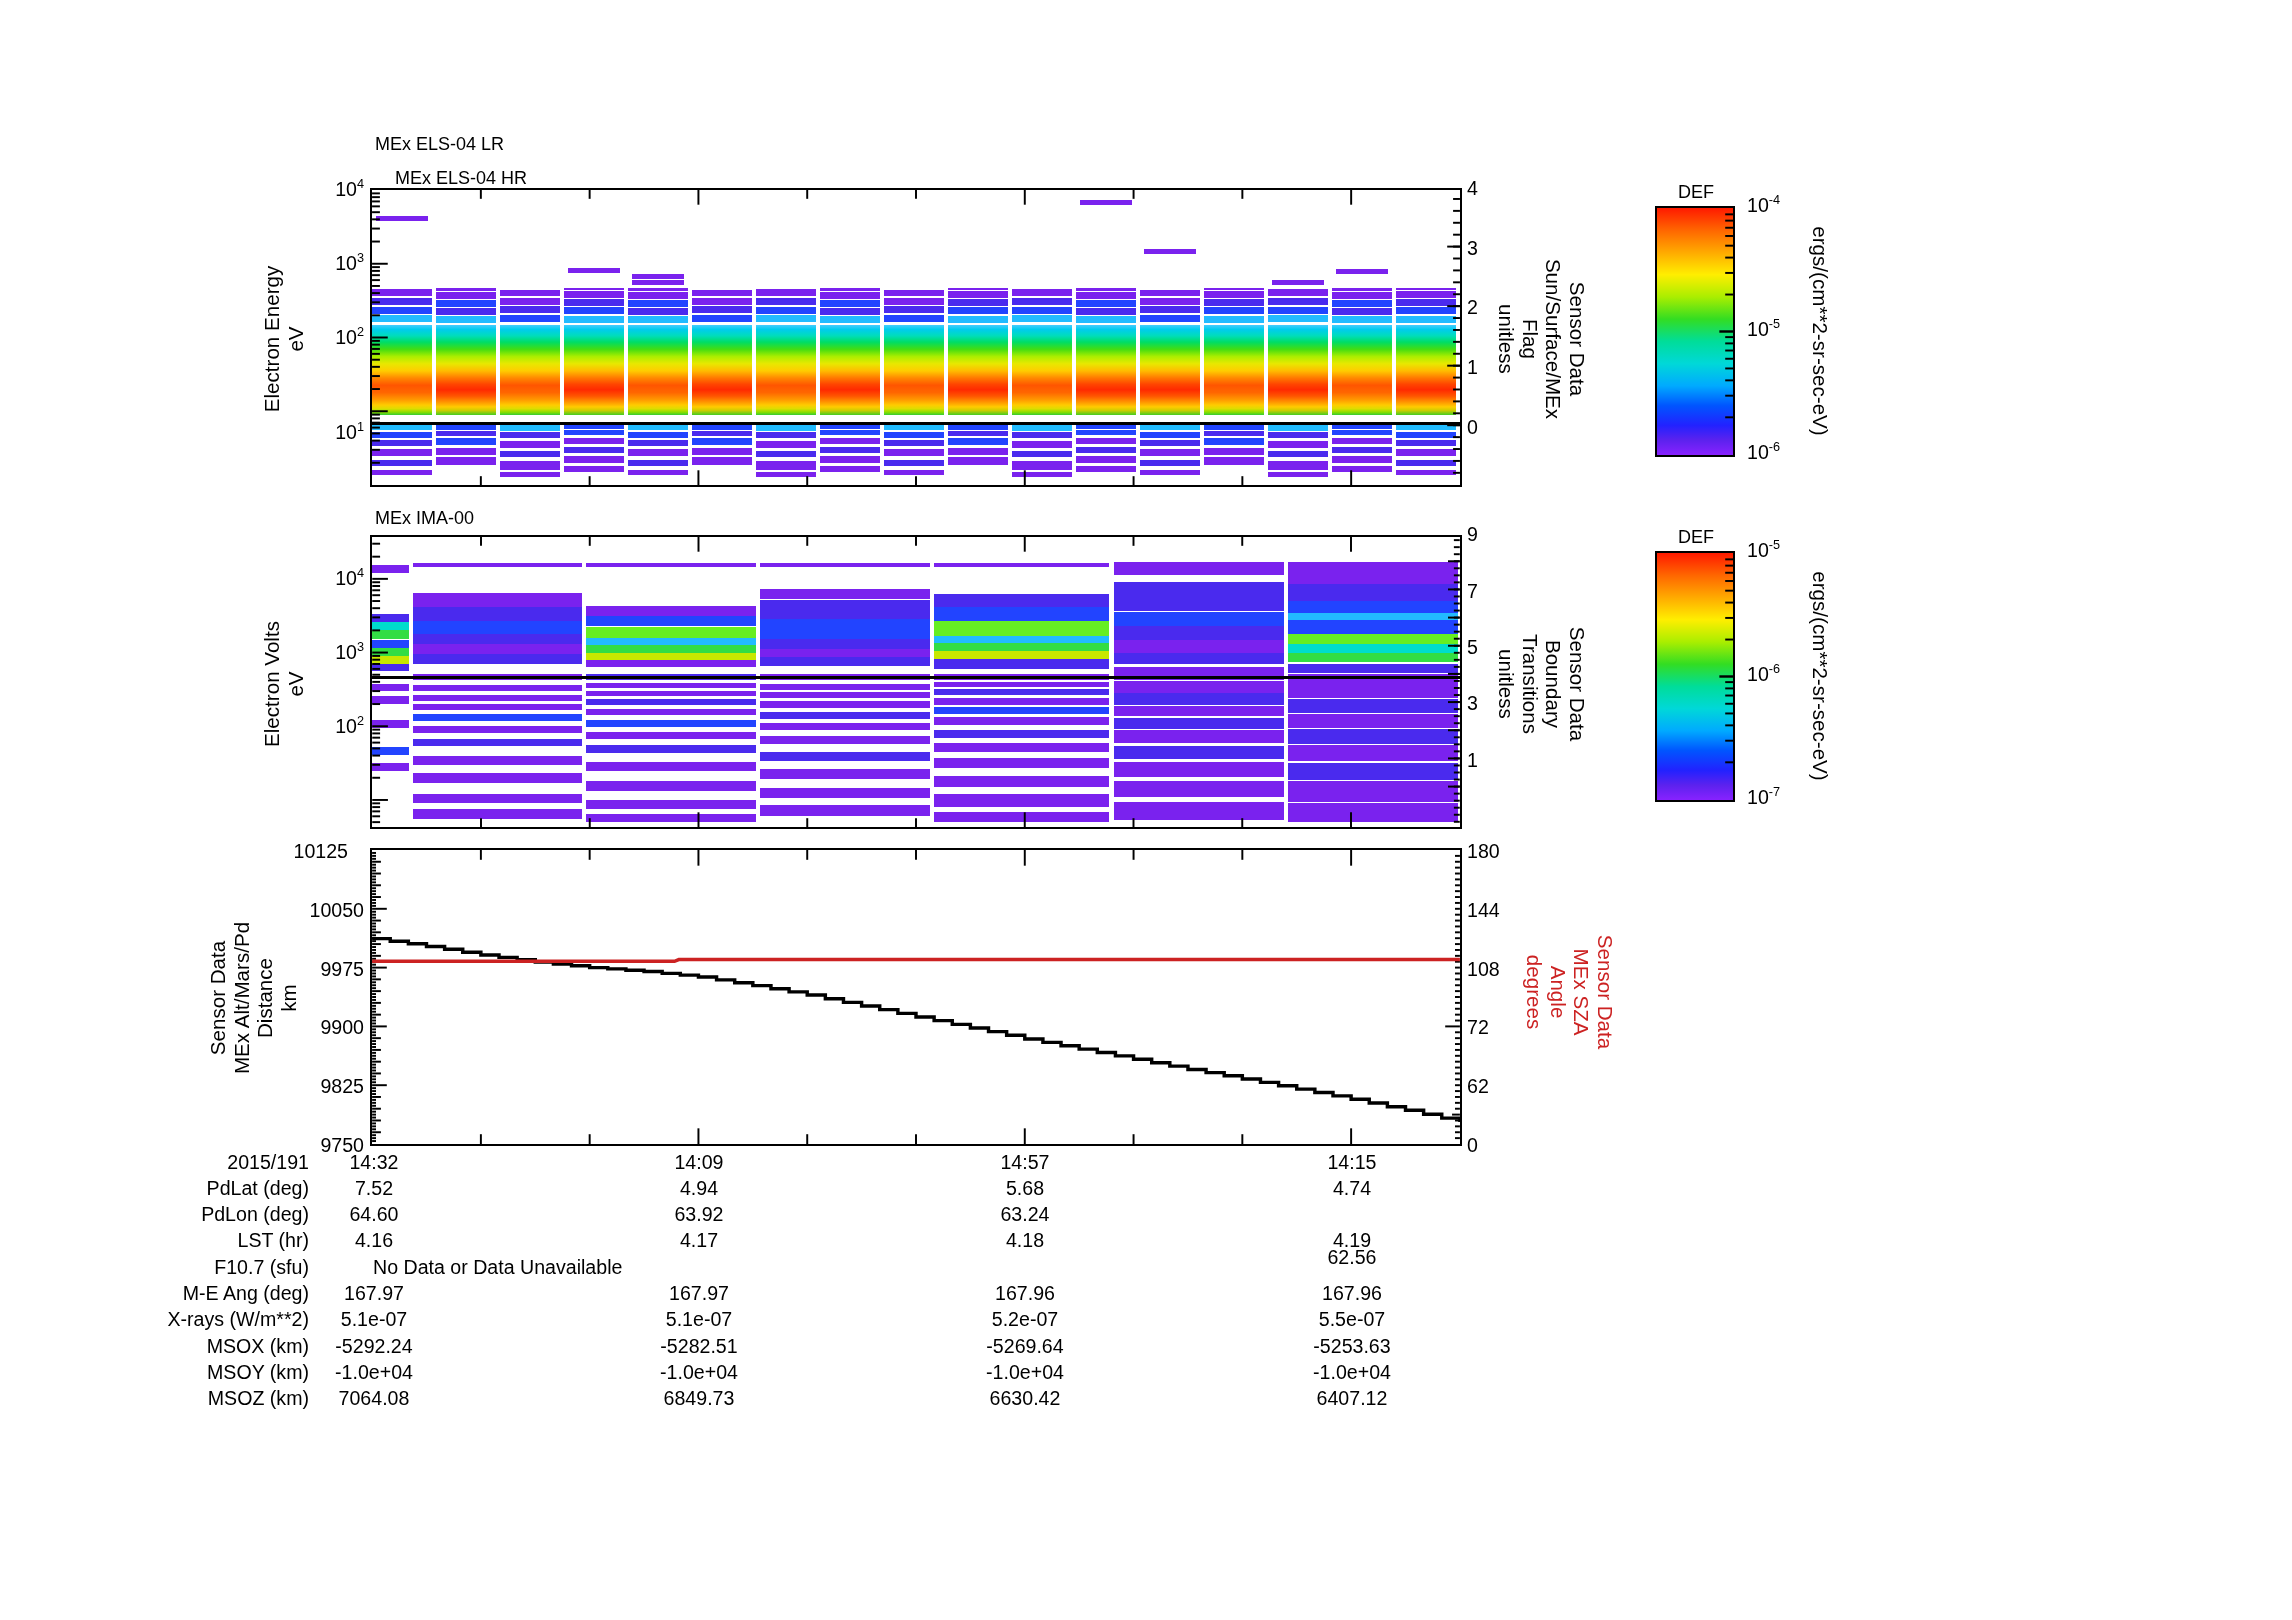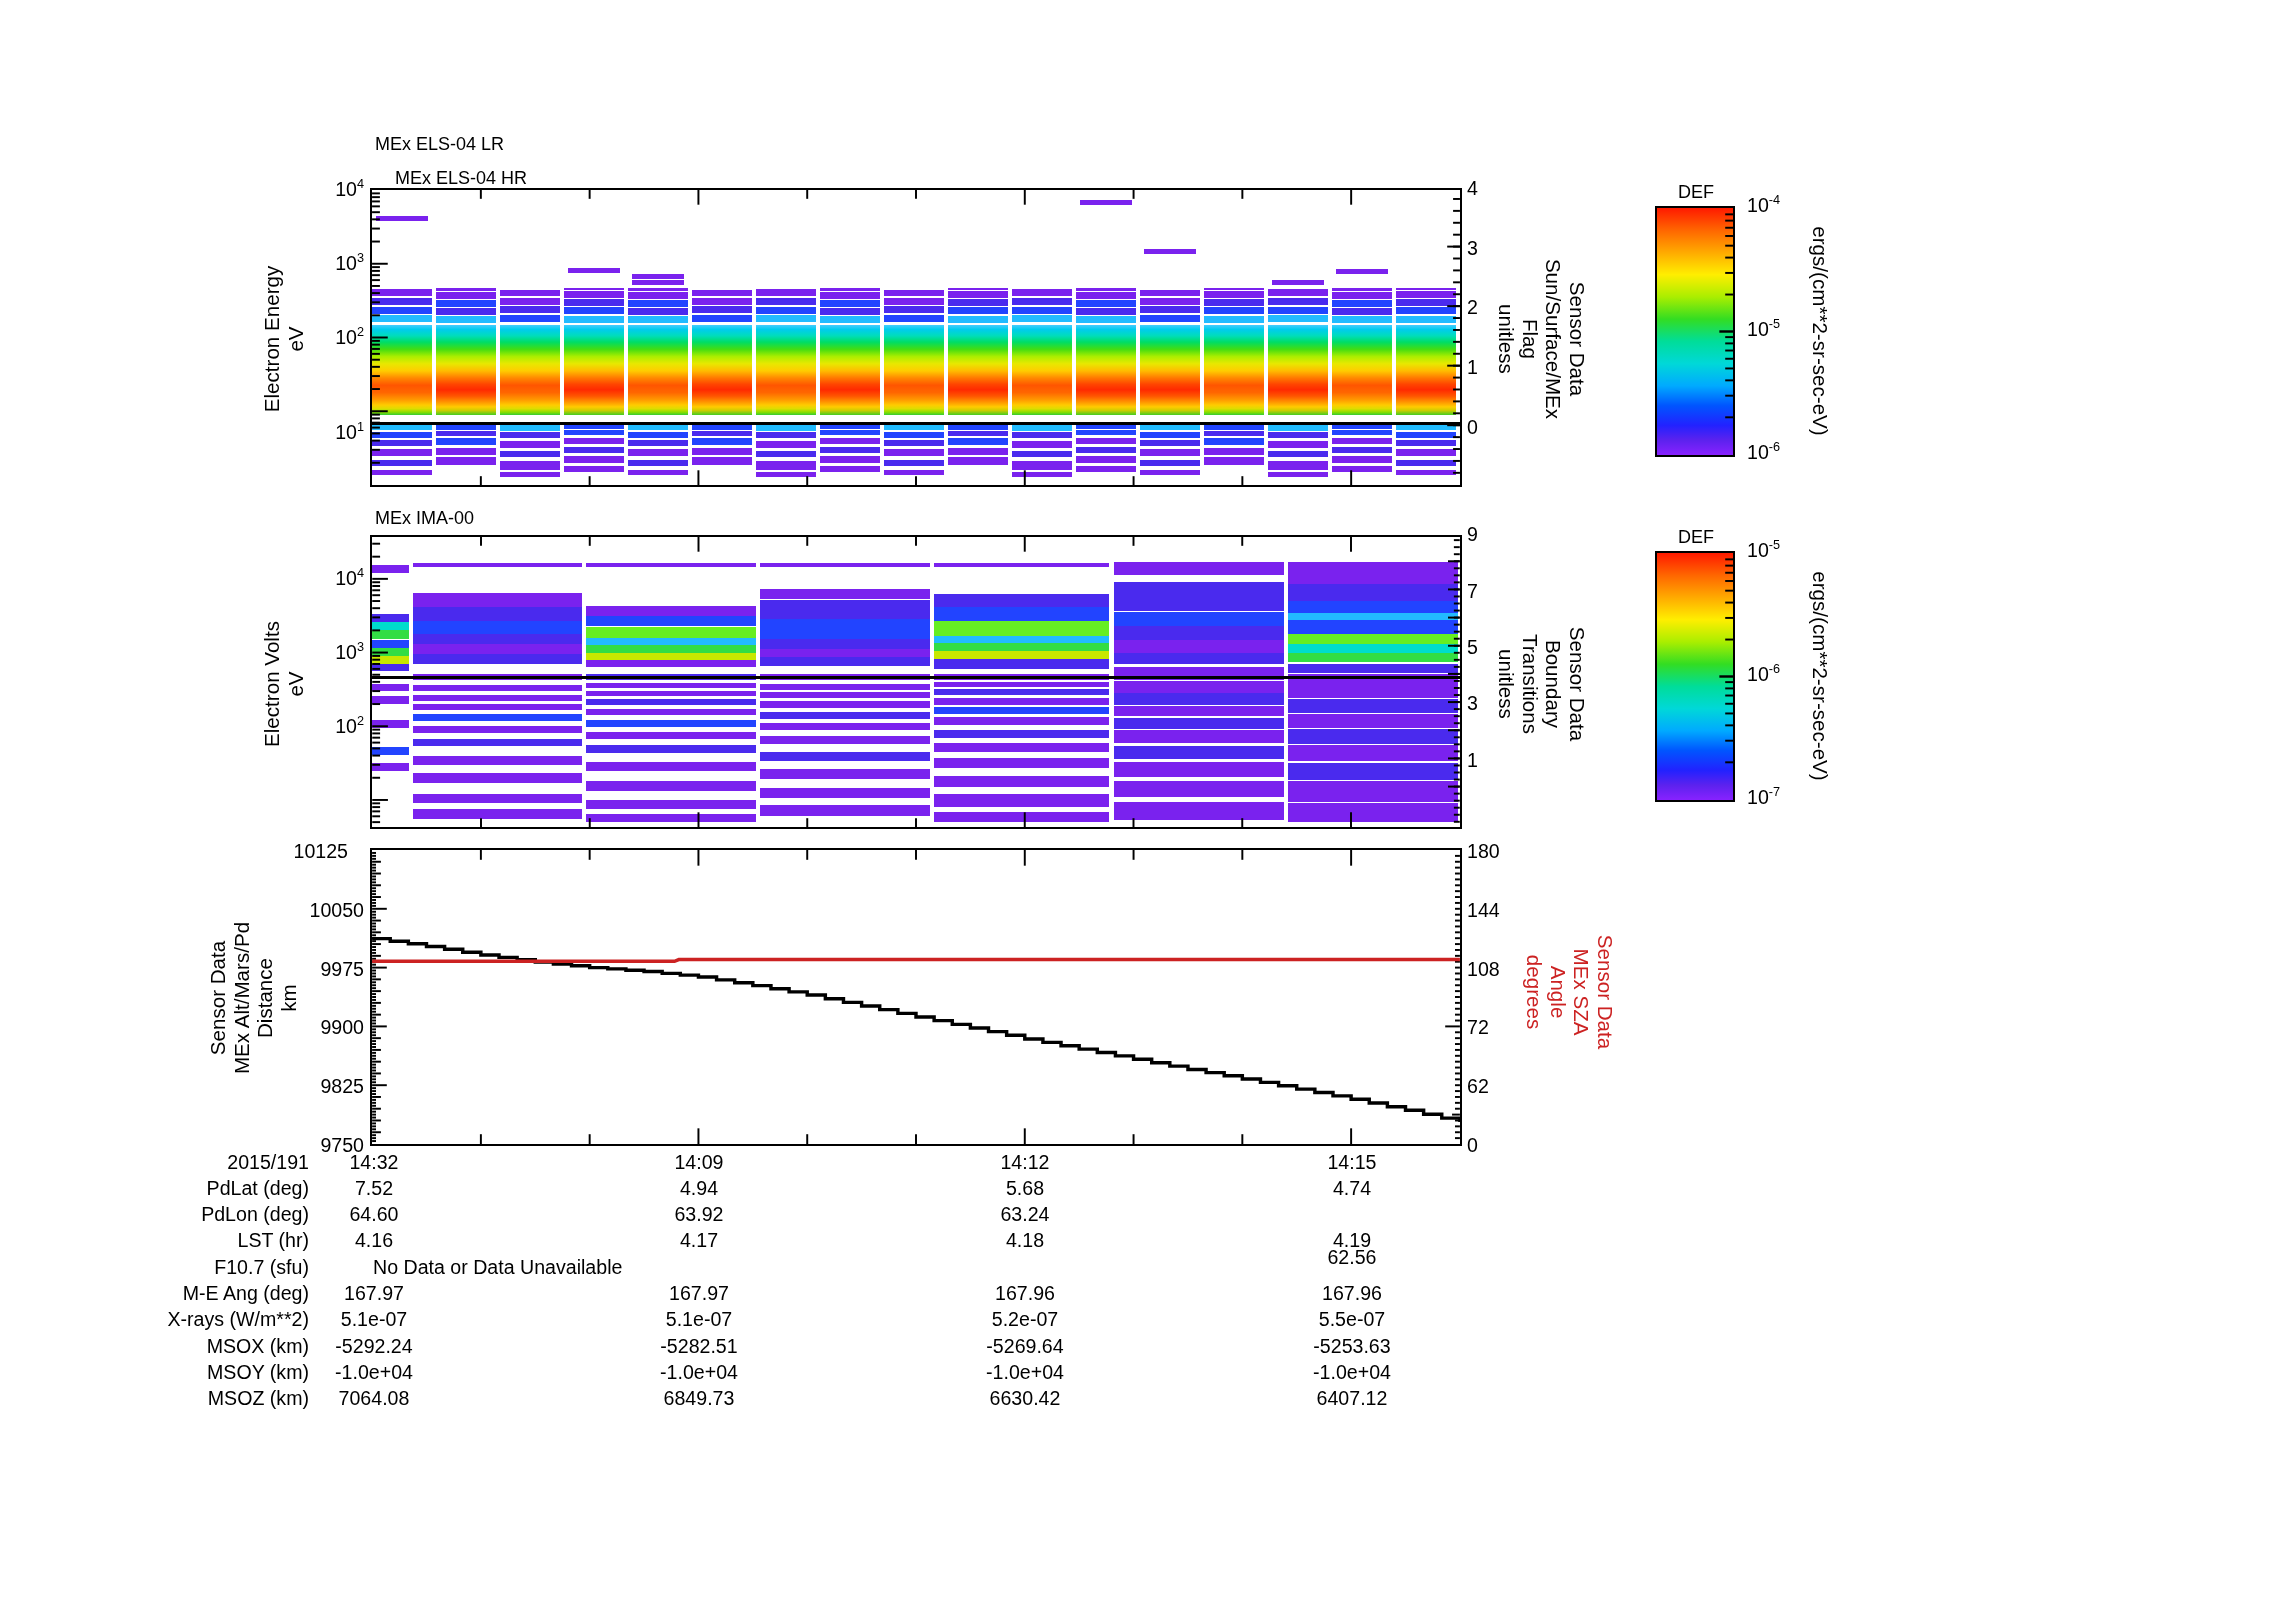--- a/index.html
+++ b/index.html
@@ -788,21 +788,21 @@
       <div class="tick-label" style="position: absolute; left: 1467px; top: 958px;">108</div>
       <div class="tick-label" style="position: absolute; left: 1467px; top: 1016px;">72</div>
       <div class="tick-label" style="position: absolute; left: 1467px; top: 1075px;">62</div>
       <div class="tick-label" style="position: absolute; left: 1467px; top: 1134px;">0</div>
     </div>
   <div class="abs" id="table-layer" style="left:0;top:0;width:100%;height:100%;">
       <div style="position: absolute; left: 0px; top: 0px;">
         <div class="tick-label" style="position: absolute; left: 54px; width: 255px; top: 1151px; text-align: right;">2015/191</div>
         <div class="tick-label" style="position: absolute; left: 286px; width: 176px; top: 1151px; text-align: center;">14:32</div>
         <div class="tick-label" style="position: absolute; left: 611px; width: 176px; top: 1151px; text-align: center;">14:09</div>
-        <div class="tick-label" style="position: absolute; left: 937px; width: 176px; top: 1151px; text-align: center;">14:12</div>
+        <div class="tick-label" style="position: absolute; left: 937px; width: 176px; top: 1151px; text-align: center;">14:57</div>
         <div class="tick-label" style="position: absolute; left: 1264px; width: 176px; top: 1151px; text-align: center;">14:15</div>
       </div>
       <div style="position: absolute; left: 0px; top: 0px;">
         <div class="tick-label" style="position: absolute; left: 54px; width: 255px; top: 1177px; text-align: right;">PdLat (deg)</div>
         <div class="tick-label" style="position: absolute; left: 286px; width: 176px; top: 1177px; text-align: center;">7.52</div>
         <div class="tick-label" style="position: absolute; left: 611px; width: 176px; top: 1177px; text-align: center;">4.94</div>
         <div class="tick-label" style="position: absolute; left: 937px; width: 176px; top: 1177px; text-align: center;">5.68</div>
         <div class="tick-label" style="position: absolute; left: 1264px; width: 176px; top: 1177px; text-align: center;">4.74</div>
       </div>
       <div style="position: absolute; left: 0px; top: 0px;">

